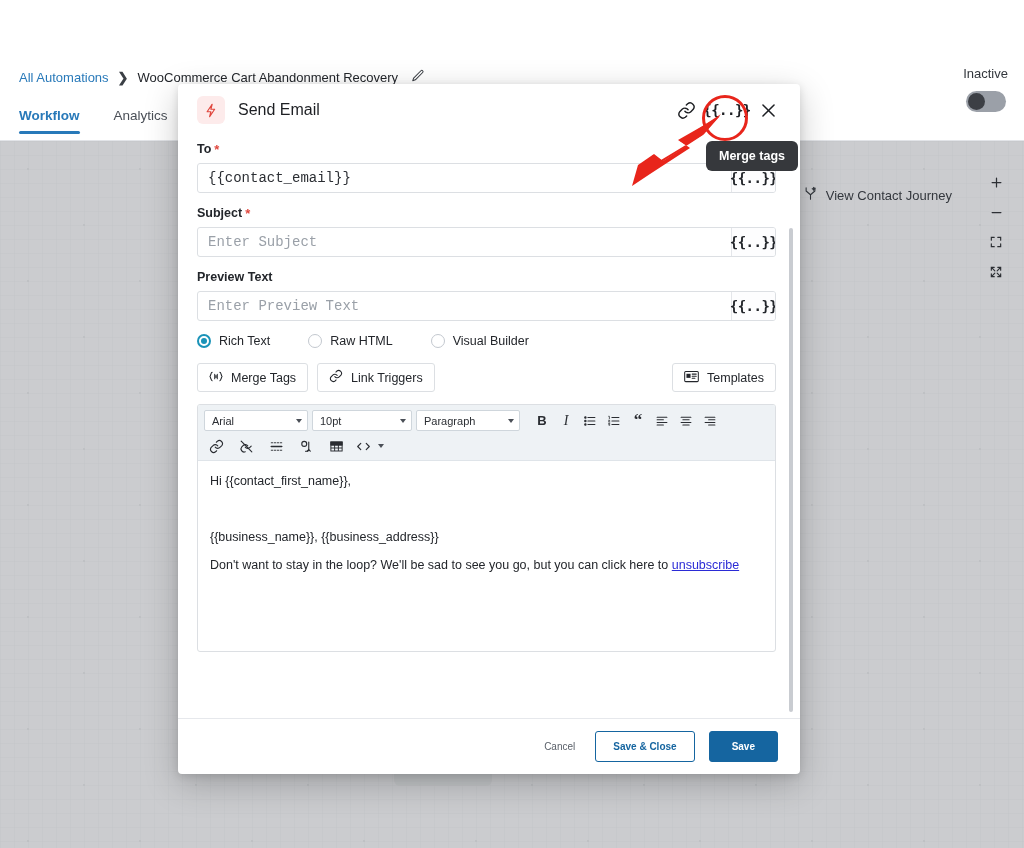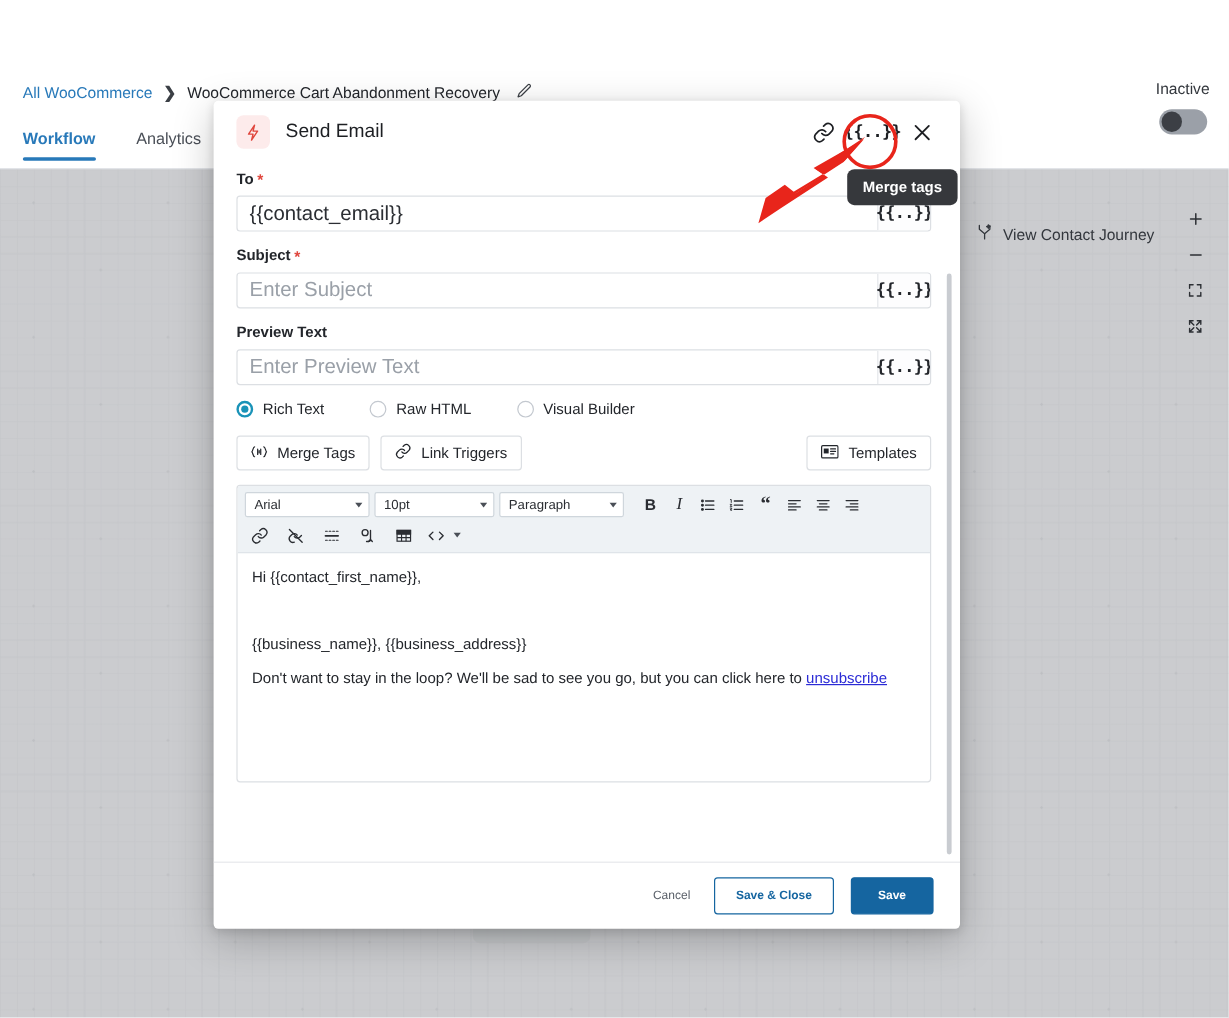--- a/index.html
+++ b/index.html
@@ -100,21 +100,21 @@
     opacity: .5;
   }
   .ghost-node {
     position: absolute; left: 394px; top: 619px;
     width: 98px; height: 26px; border-radius: 6px;
     background: #c2c4c7; opacity: .85;
   }
 
   
   .journey-btn {
-    position: absolute; right: 62px; top: 186px;
+    position: absolute; right: 72px; top: 186px;
     display: flex; align-items: center; gap: 8px;
     font-size: 13px; color: #33373d; cursor: pointer;
   }
   .zoom-controls {
     position: absolute; right: 15px; top: 167px;
     width: 26px; display: flex; flex-direction: column; align-items: center;
   }
   .zoom-btn {
     width: 26px; height: 30px; display: flex; align-items: center;
     justify-content: center; cursor: pointer; color: #2c2f34;
@@ -165,22 +165,22 @@
     margin-bottom: 7px; display: flex; align-items: flex-end; gap: 3px;
   }
   .req { color: #e0473e; font-size: 13px; line-height: 1; }
   .input-group {
     display: flex; height: 30px;
     border: 1px solid #dcdfe3; border-radius: 3px; background: #fff;
     overflow: hidden;
   }
   .input-group input {
     flex: 1 1 auto; border: none; outline: none;
-    padding: 0 10px; font-size: 17px; color: #2b2e33;
-    font-family: Liberation Sans, sans-serif; background: transparent;
+    padding: 0 10px; font-size: 14px; color: #2b2e33;
+    font-family: Liberation Mono, monospace; background: transparent;
   }
   .input-group input::placeholder { color: #9aa0a8; }
   .tag-btn {
     width: 44px; flex: 0 0 auto; border-left: 1px solid #e4e6ea;
     background: #fdfdfe; display: flex; align-items: center;
     justify-content: center; cursor: pointer; color: #23262b;
   }
 
   
   .radio-row {
@@ -303,21 +303,21 @@
 </style>
 </head>
 <body>
 
 <div class="app">
 
   <div class="topbar">
 
 
     <div class="breadcrumb">
-      <span class="crumb-link">All WooCommerce</span>
+      <span class="crumb-link">All Automations</span>
       <span class="crumb-sep">❯</span>
       <span class="crumb-current">WooCommerce Cart Abandonment Recovery</span>
       <span class="pencil-icon">
         <svg width="14" height="14" viewBox="0 0 24 24" fill="none" stroke="#3b3f45" stroke-width="1.8" stroke-linecap="round" stroke-linejoin="round">
           <path d="M17 3a2.1 2.1 0 0 1 3 3L7.5 18.5 3 20l1.5-4.5z"></path>
         </svg>
       </span>
     </div>
 
     <div class="status-wrap">

